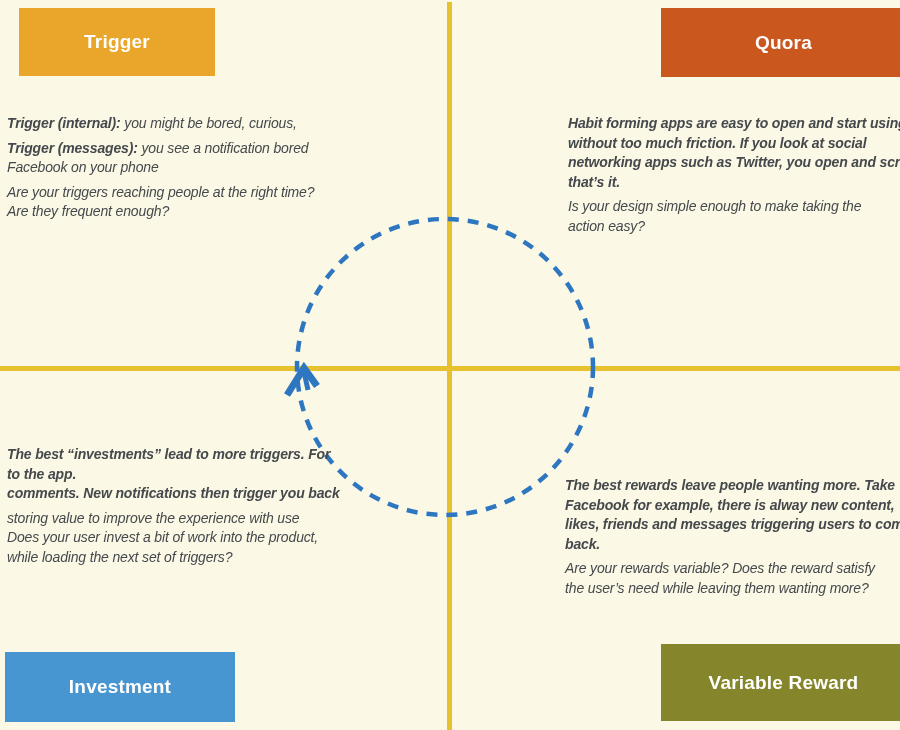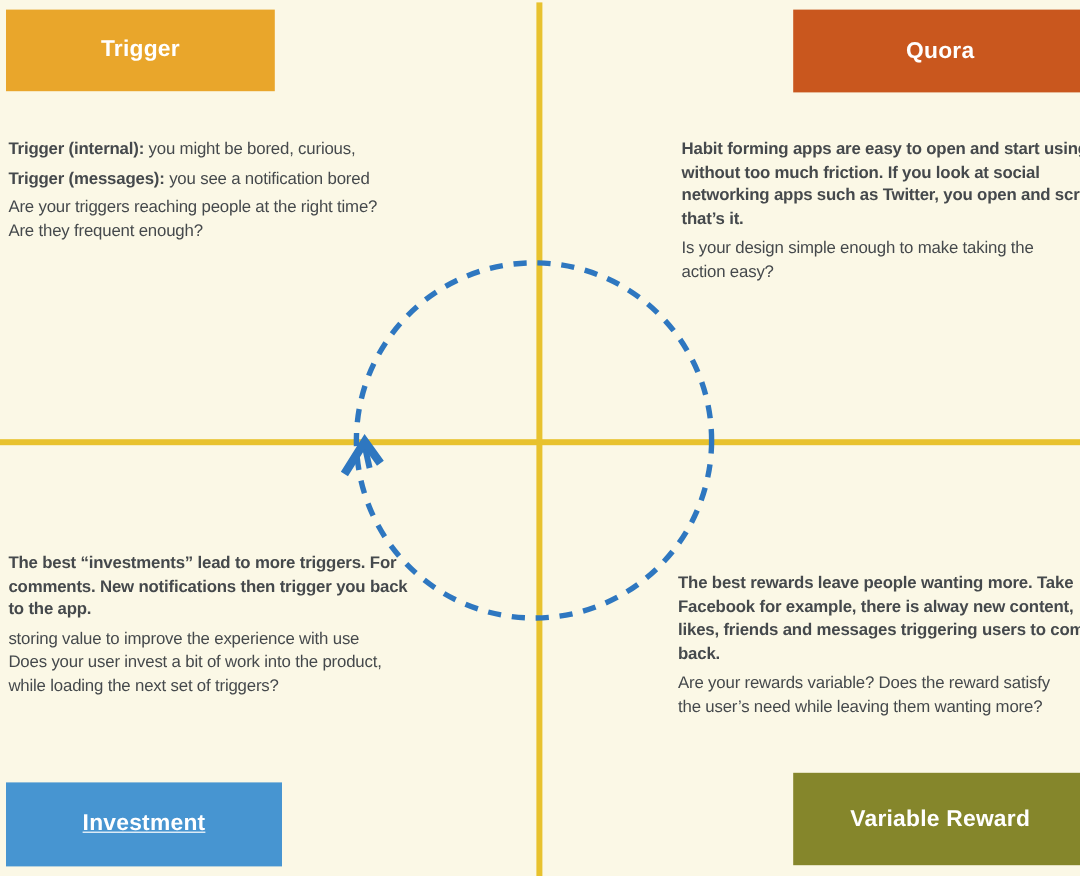--- a/index.html
+++ b/index.html
@@ -30,34 +30,35 @@
     pointer-events: none;
   }
   .cycle-stroke { stroke: #2E77C0; fill: none; }
   
   .qbox {
     position: absolute;
     display: flex; align-items: center; justify-content: center;
     color: #FFFFFF; font-weight: bold; font-size: 19px;
     letter-spacing: 0.2px;
   }
-  .qbox-trigger         { left: 5px;   top: 8px;   width: 224px; height: 68px; background: #E9A62B; }
+  .qbox-trigger         { left: 19px;   top: 8px;   width: 196px; height: 68px; background: #E9A62B; }
   .qbox-action          { left: 661px; top: 8px;   width: 245px; height: 69px; background: #C9571E; }
-  .qbox-investment      { left: 5px;   top: 652px; width: 230px; height: 70px; background: #4795D1; text-decoration: underline; }
+  .qbox-investment      { left: 5px;   top: 652px; width: 230px; height: 70px; background: #4795D1; }
   .qbox-variable-reward { left: 661px; top: 644px; width: 245px; height: 77px; background: #85862B; }
   
   .tblock {
     position: absolute;
     font-size: 14px;
     line-height: 19.5px;
     letter-spacing: -0.15px;
+    font-style: italic;
   }
   .tblock-tl { left: 7px;   top: 114px; }
   .tblock-tr { left: 568px; top: 114px; }
-  .tblock-bl { left: 7px;   top: 459px; }
+  .tblock-bl { left: 7px;   top: 445px; }
   .tblock-br { left: 565px; top: 476px; }
   .para { margin: 0 0 5px 0; }
   .para:last-child { margin-bottom: 0; }
   .line { white-space: nowrap; }
   .b { font-weight: bold; }
   .lead { font-weight: bold; }
 </style>
 </head>
 <body>
 
@@ -84,20 +85,21 @@
   <div class="qbox qbox-variable-reward">
     <span>Variable Reward</span>
   </div>
 
   <div class="tblock tblock-tl">
     <div class="para">
       <div class="line"><span class="lead">Trigger (internal):</span><span> you might be bored, curious,</span></div>
     </div>
     <div class="para">
       <div class="line"><span class="lead">Trigger (messages):</span><span> you see a notification bored</span></div>
+      <div class="line"><span>Facebook on your phone</span></div>
     </div>
     <div class="para">
       <div class="line">Are your triggers reaching people at the right time?</div>
       <div class="line">Are they frequent enough?</div>
     </div>
   </div>
 
   <div class="tblock tblock-tr">
     <div class="para b">
       <div class="line">Habit forming apps are easy to open and start using</div>
@@ -107,22 +109,22 @@
     </div>
     <div class="para">
       <div class="line">Is your design simple enough to make taking the</div>
       <div class="line">action easy?</div>
     </div>
   </div>
 
   <div class="tblock tblock-bl">
     <div class="para b">
       <div class="line">The best “investments” lead to more triggers. For</div>
+      <div class="line">to the app.</div>
       <div class="line">comments. New notifications then trigger you back</div>
-      <div class="line">to the app.</div>
     </div>
     <div class="para">
       <div class="line">storing value to improve the experience with use</div>
       <div class="line">Does your user invest a bit of work into the product,</div>
       <div class="line">while loading the next set of triggers?</div>
     </div>
   </div>
 
   <div class="tblock tblock-br">
     <div class="para b">

